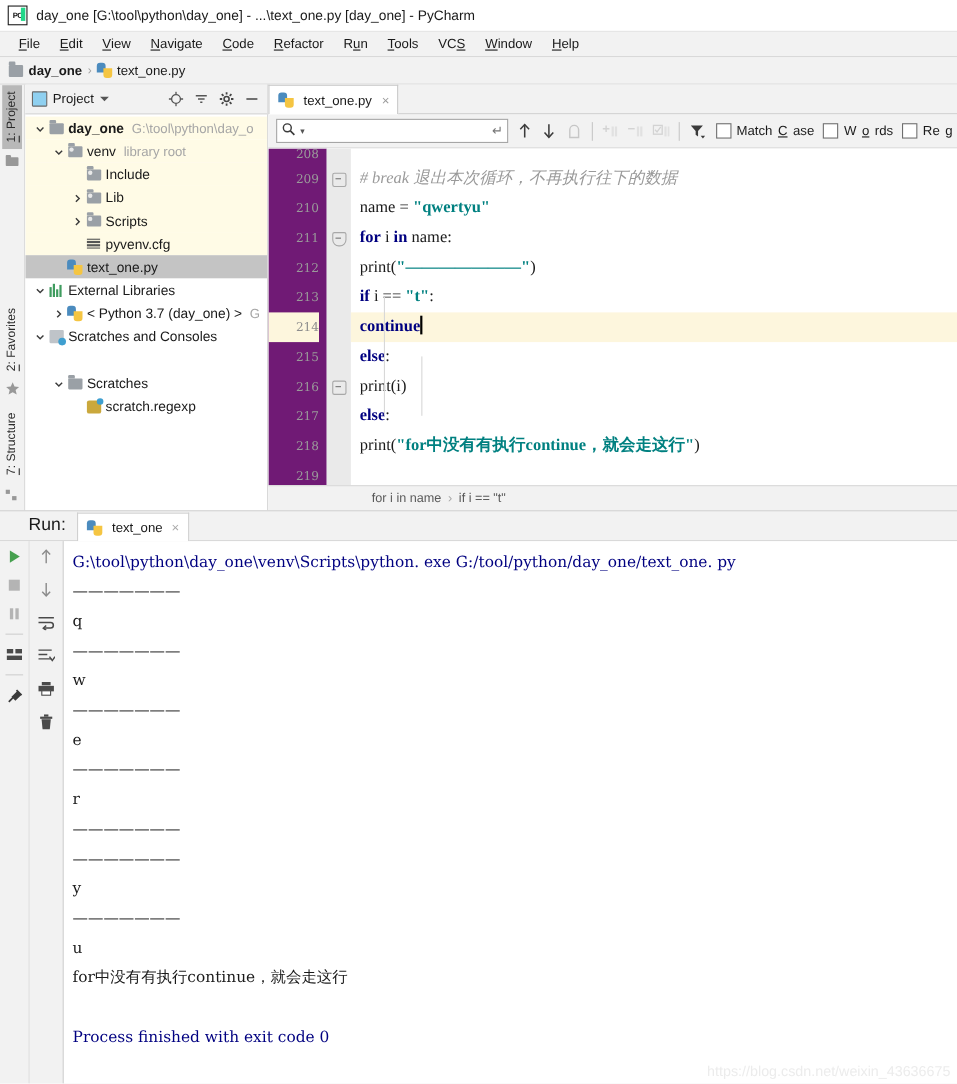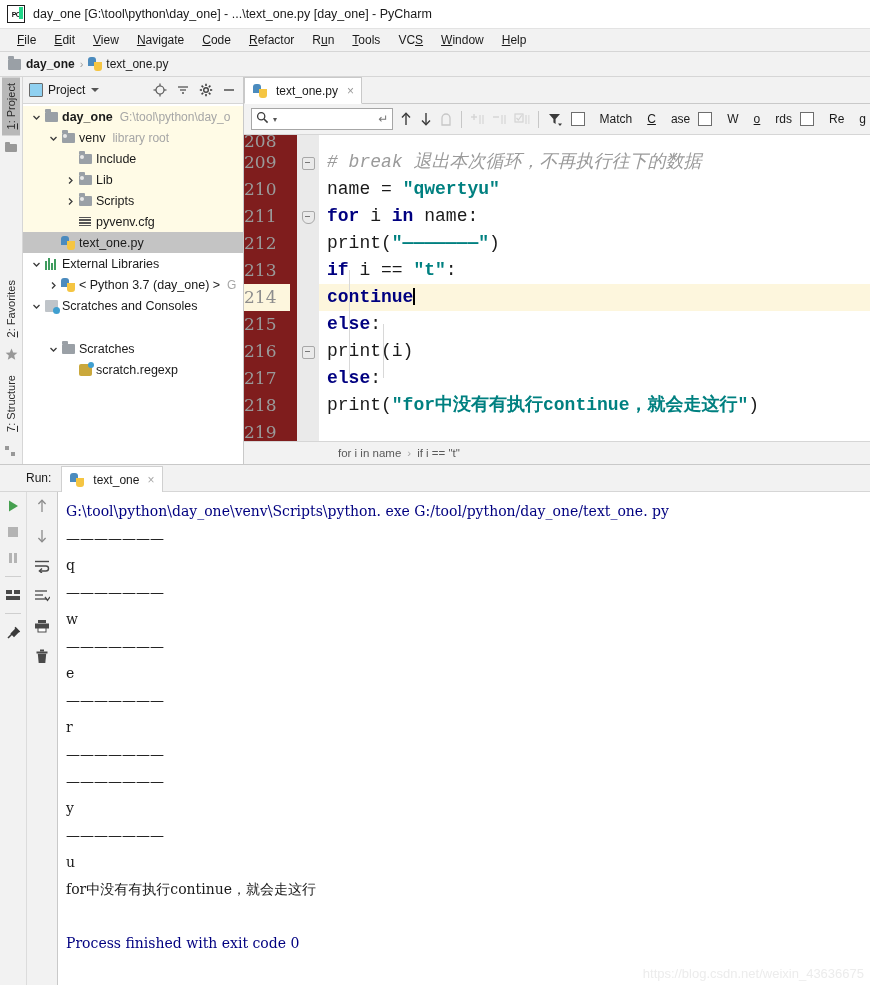--- a/index.html
+++ b/index.html
@@ -209,41 +209,41 @@
     width: 218px; height: 20px;
     background: #fff; border: 1px solid #a6a6a6;
     display: flex; align-items: center; padding: 0 4px;
     font-size: 12px; color: #444;
   }
   .findfield .fval { flex: 1; color: #1a1a1a; font-size: 12px; }
   .findfield .enter { color: #777; font-size: 12px; }
   .fb-ic { width: 18px; height: 18px; display: flex; align-items: center; justify-content: center; color: #3c3c3c; }
   .fb-ic.dim { opacity: .35; }
   .fb-sep { width: 1px; height: 17px; background: #c7c7c7; margin: 0 2px; }
-  .cb-wrap { display: flex; align-items: center; gap: 15px; font-size: 12px; color: #1a1a1a; margin-left: 2px; }
+  .cb-wrap { display: flex; align-items: center; gap: 5px; font-size: 12px; color: #1a1a1a; margin-left: 2px; }
   .cb { width: 12px; height: 12px; border: 1px solid #6e6e6e; background: #fff; }
   .cb-wrap .mn { text-decoration: underline; }
 
   .code-area { flex: 1; display: flex; min-height: 0; position: relative; background: #fff; overflow: hidden; }
   .gutter {
-    width: 46px; min-width: 46px; background: #7f1d1d;
-    padding-right: 7px;
+    width: 46px; min-width: 46px; background: #701a75;
+    text-align: right; padding-right: 7px;
     font-family: "DejaVu Serif", serif;
-    font-size: 17px; color: #9a9a9a;
+    font-size: 11px; color: #9a9a9a;
     padding-top: 0;
   }
   .foldcol { width: 22px; min-width: 22px; background: #eaeaea; position: relative; }
   .codelines { flex: 1; min-width: 0; position: relative; }
   .ln {
     height: 27px; line-height: 27px; white-space: nowrap;
   }
   .ln.cur-num { background: #fdf6dd; color: #8d8d8d; }
   .cl {
     height: 27px; line-height: 27px; white-space: nowrap;
-    font-family: Liberation Mono, monospace; font-size: 18px;
+    font-family: Liberation Serif, serif; font-size: 15px;
     padding-left: 8px; color: #1a1a1a;
   }
   .cl.cur { background: #fdf6dd; }
   .kw { color: #000080; font-weight: bold; }
   .str { color: #008080; font-weight: bold; }
   .cmt { color: #9a9a9a; font-style: italic; }
   .fn { color: #1a1a1a; margin-top: 13px; }
   .cursor {
     display: inline-block; width: 2px; height: 17px;
     background: #000; vertical-align: -3px; margin-left: 0px;
@@ -274,21 +274,21 @@
   .run-panel {
     height: 520px; min-height: 520px;
     display: flex; flex-direction: column;
     background: #f2f2f2;
     border-top: 1px solid #c9c9c9;
   }
   .run-tabstrip {
     height: 26px; min-height: 26px; display: flex; align-items: center;
     background: #f2f2f2; border-bottom: 1px solid #d6d6d6; padding-left: 26px;
   }
-  .run-label { font-size: 12px; color: #1a1a1a; margin-right: 10px; }
+  .run-label { font-size: 16px; color: #1a1a1a; margin-right: 10px; }
   .run-tab {
     height: 25px; display: flex; align-items: center; gap: 5px;
     padding: 0 8px; background: #ffffff; font-size: 12px; color: #1a1a1a;
     border: 1px solid #d0d0d0; border-bottom: none; position: relative; top: 1px;
   }
   .run-tab .x { color: #a8a8a8; margin-left: 3px; }
 
   .run-body { flex: 1; display: flex; min-height: 0; }
   .run-rail {
     width: 26px; min-width: 26px; background: #f2f2f2;

